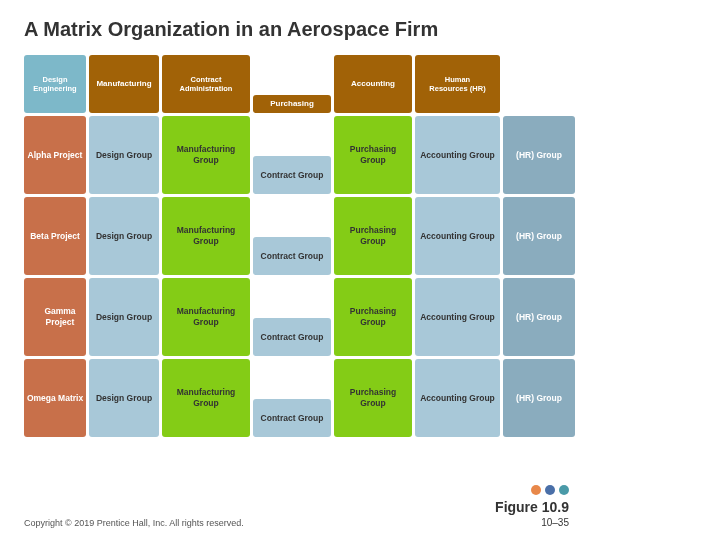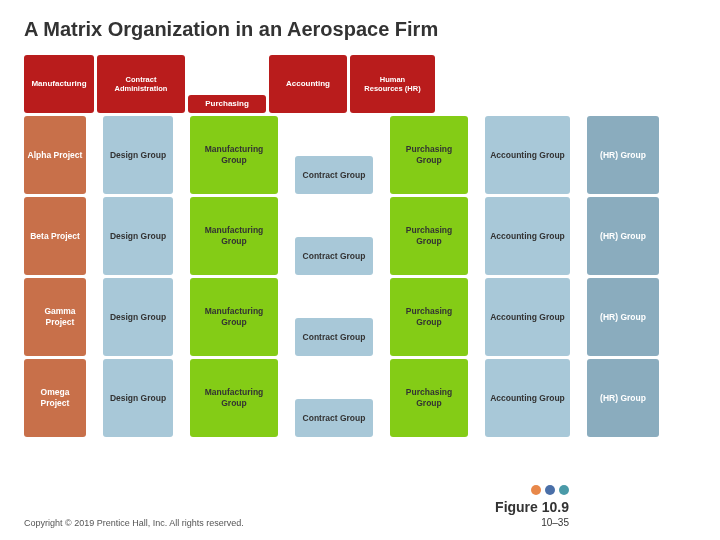--- a/index.html
+++ b/index.html
@@ -38,21 +38,21 @@
       align-items: stretch;
     }
     .data-rows {
       display: flex;
       flex-direction: column;
       gap: 3px;
     }
     .data-row {
       display: flex;
       flex-direction: row;
-      gap: 17px;
+      gap: 3px;
     }
     
     .cell {
       border-radius: 3px;
       display: flex;
       align-items: center;
       justify-content: center;
       text-align: center;
       font-size: 8.5px;
       font-weight: bold;
@@ -63,21 +63,21 @@
     .col-project { width: 62px; flex-shrink: 0; }
     .col-design   { width: 70px; flex-shrink: 0; }
     .col-mfg      { width: 88px; flex-shrink: 0; }
     .col-contract { width: 78px; flex-shrink: 0; margin-top: 40px; }
     .col-purchasing { width: 78px; flex-shrink: 0; text-align: center; }
     .col-accounting { width: 85px; flex-shrink: 0; }
     .col-hr       { width: 72px; flex-shrink: 0; }
 
     
     .hdr-cell {
-      background: #b91c1c;
+      background: #a16207;
       color: #fff;
       font-size: 8px;
       font-weight: bold;
       border-radius: 3px;
       display: flex;
       align-items: center;
       justify-content: center;
       text-align: center;
       padding: 4px 2px;
       line-height: 1.2;
@@ -148,20 +148,21 @@
 </head>
 <body>
 
 <div class="page">
   <div class="title">A Matrix Organization in an Aerospace Firm</div>
 
   <div class="matrix-container">
 
     <div class="header-row">
 
+      <div class="hdr-cell col-project" style="background:#7db8c9; font-size:7.5px;">Design<br>Engineering</div>
       <div class="hdr-cell col-design">Manufacturing</div>
       <div class="hdr-cell col-mfg" style="font-size:7.5px;">Contract<br>Administration</div>
       <div class="hdr-cell col-contract">Purchasing</div>
       <div class="hdr-cell col-purchasing">Accounting</div>
       <div class="hdr-cell col-accounting" style="font-size:7.5px;">Human<br>Resources (HR)</div>
       <div class="hdr-cell col-hr" style="background:transparent;"></div>
     </div>
 
     <div class="data-rows" id="data-rows">
     <div class="data-row">
@@ -185,21 +186,21 @@
         <div class="data-row">
           <div class="cell cell-project col-project" style="min-height: 38px; padding-left: 12px;">Gamma Project</div>
           <div class="cell cell-group-blue col-design" style="min-height: 38px;">Design Group</div>
           <div class="cell cell-group-tan col-mfg" style="min-height: 38px;">Manufacturing Group</div>
           <div class="cell cell-group-blue col-contract" style="min-height: 38px;">Contract Group</div>
           <div class="cell cell-group-tan col-purchasing" style="min-height: 38px;">Purchasing Group</div>
           <div class="cell cell-group-blue col-accounting" style="min-height: 38px;">Accounting Group</div>
           <div class="cell cell-group-steel col-hr" style="min-height: 38px;">(HR) Group</div>
         </div>
         <div class="data-row">
-          <div class="cell cell-project col-project" style="min-height: 38px;">Omega Project</div>
+          <div class="cell cell-project col-project" style="min-height: 38px;">Omega Matrix</div>
           <div class="cell cell-group-blue col-design" style="min-height: 38px;">Design Group</div>
           <div class="cell cell-group-tan col-mfg" style="min-height: 38px;">Manufacturing Group</div>
           <div class="cell cell-group-blue col-contract" style="min-height: 38px;">Contract Group</div>
           <div class="cell cell-group-tan col-purchasing" style="min-height: 38px;">Purchasing Group</div>
           <div class="cell cell-group-blue col-accounting" style="min-height: 38px;">Accounting Group</div>
           <div class="cell cell-group-steel col-hr" style="min-height: 38px;">(HR) Group</div>
         </div>
       </div>
   </div>
 

